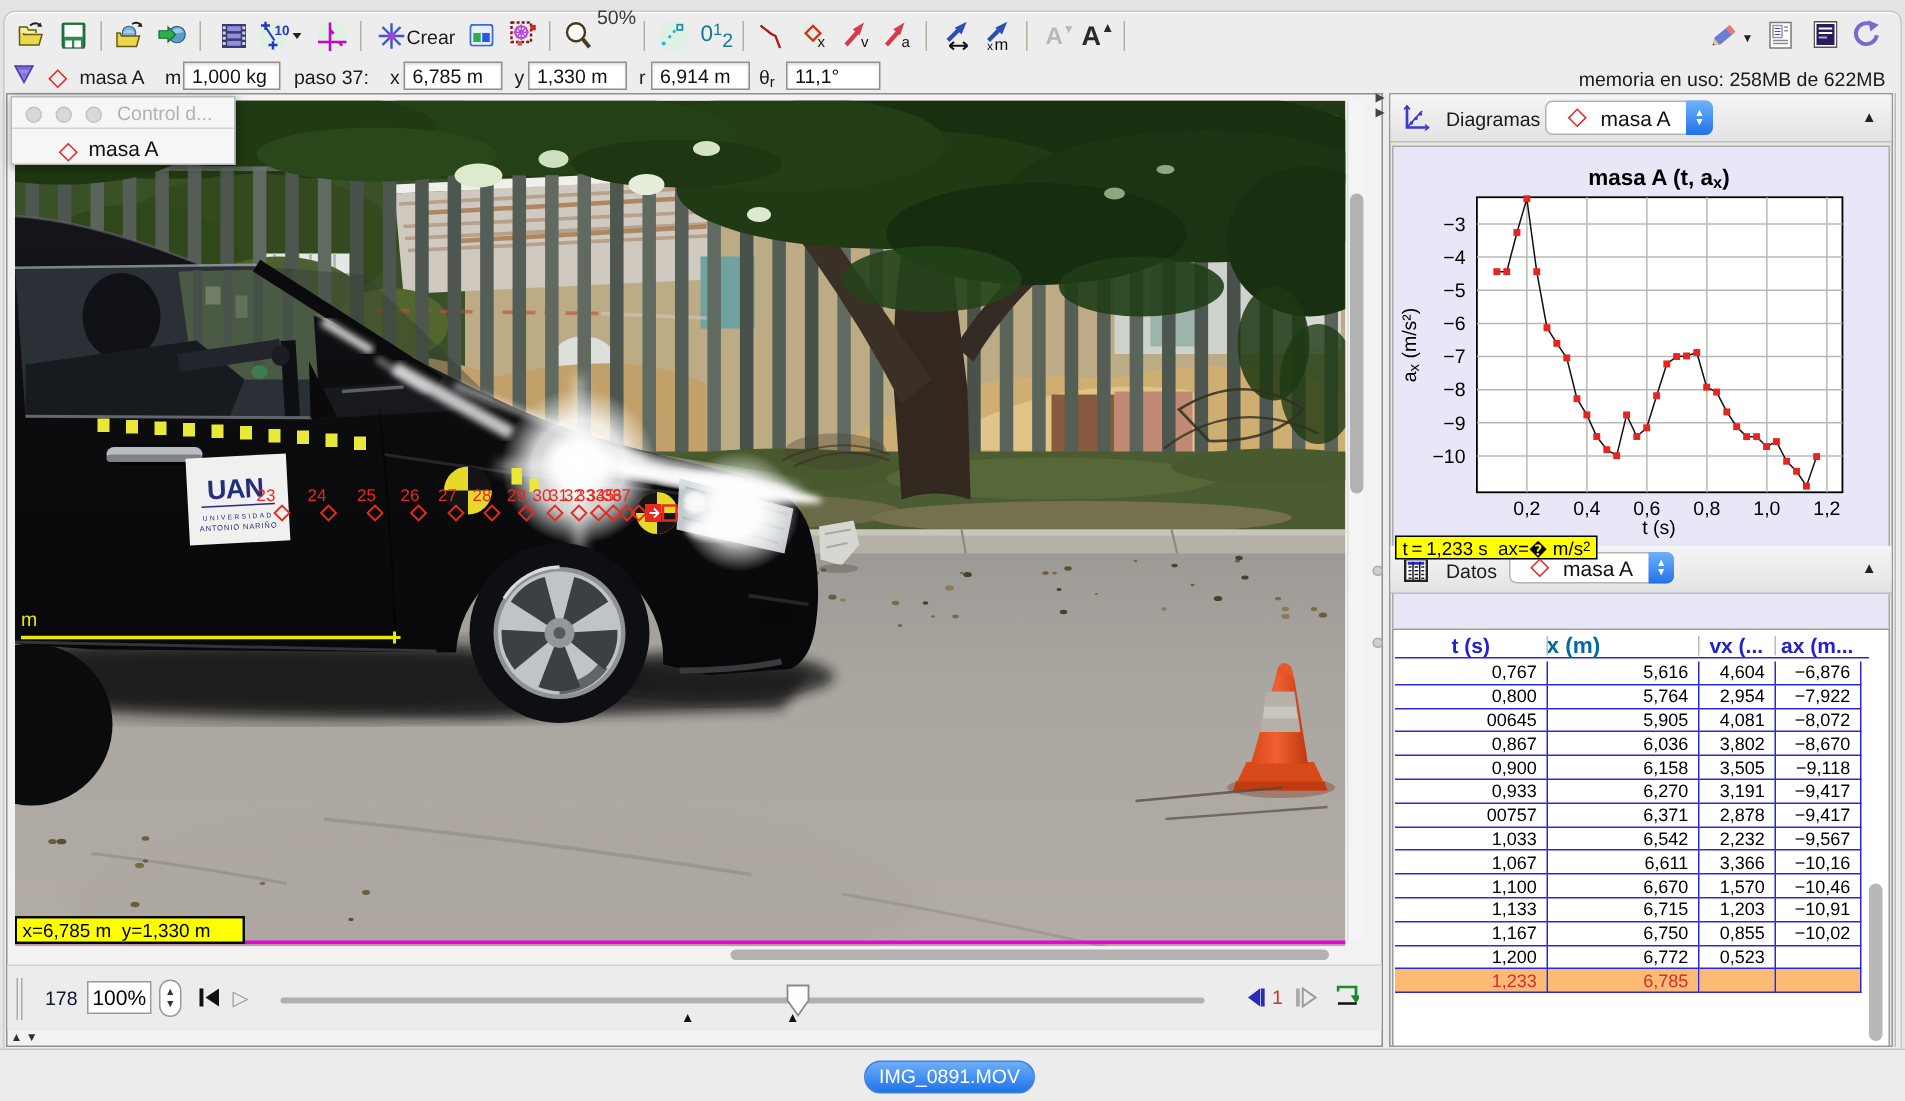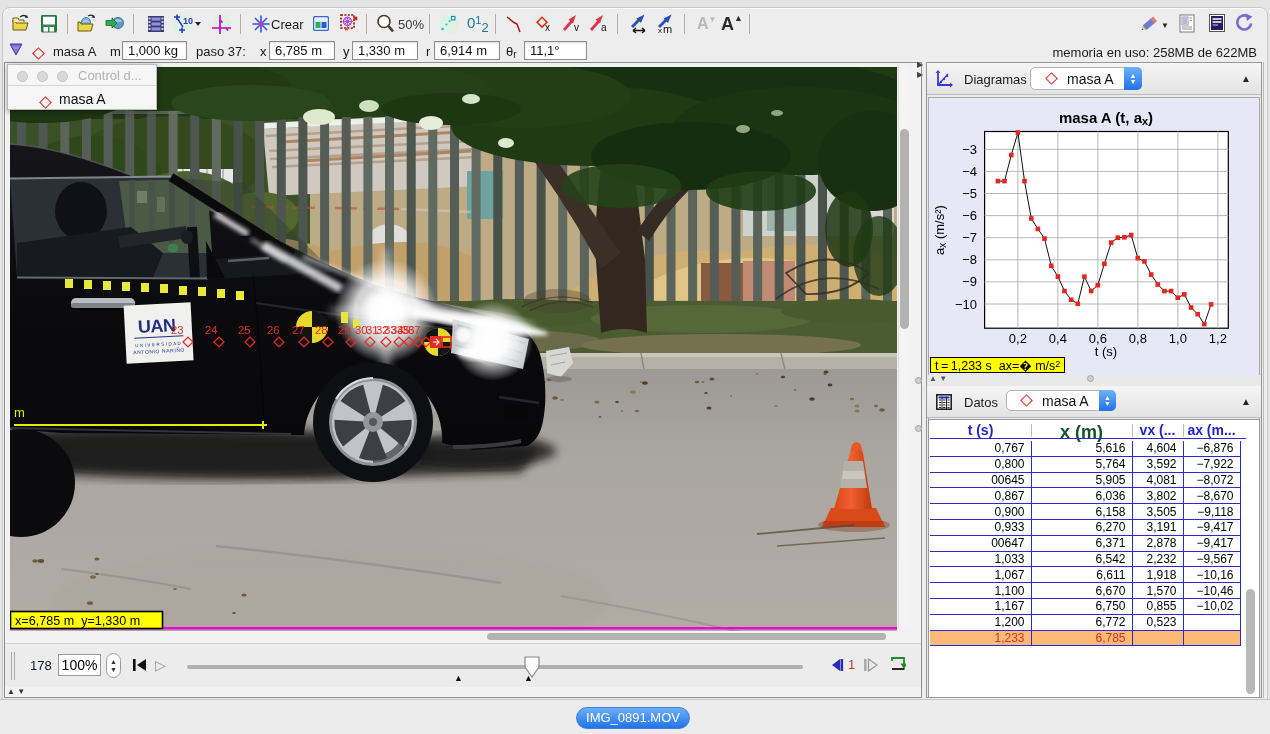--- a/index.html
+++ b/index.html
@@ -113,21 +113,21 @@
           <path d="M7.5 2.4 L7.5 12.6 M2.4 7.5 L12.6 7.5 M4 4 L11 11 M11 4 L4 11"></path>
         </g>
         <rect x="13.6" y="2.6" width="3.6" height="3.6" fill="#e02020"></rect>
         <rect x="5" y="13.4" width="3" height="3" fill="#e05050"></rect>
       </svg>
 <div class="sep1" style="left:366px"></div>
 <svg class="ic" style="left:376px" width="20" height="20" viewBox="0 0 20 20">
         <circle cx="8" cy="7.5" r="6" fill="#fff" stroke="#4a3a1e" stroke-width="1.6"></circle>
         <path d="M12.5 12 L17 17.5" stroke="#4a3a1e" stroke-width="2.6"></path>
       </svg>
-<div class="lbl" style="left:398px;top:17px;color:#3a3a3a">50%</div>
+<div class="lbl" style="left:398px;top:4px;color:#3a3a3a">50%</div>
 <div class="sep1" style="left:429px"></div>
 <svg class="ic" style="left:439px" width="20" height="20" viewBox="0 0 20 20">
         <circle cx="10" cy="10" r="10" fill="#ddf2e2"></circle>
         <circle cx="3.5" cy="15" r="1.3" fill="#28b8d8"></circle>
         <circle cx="7.5" cy="10.5" r="1.1" fill="#28b8d8"></circle>
         <circle cx="10.5" cy="7" r="1.1" fill="#28b8d8"></circle>
         <rect x="12.5" y="2.5" width="3.4" height="3.4" fill="#fff" stroke="#1890b0" stroke-width="1.2"></rect>
       </svg>
 <div class="abs" style="left:467px;top:14px;color:#1a7a9a;font-size:15px"><span>0</span><span style="font-size:11px;vertical-align:4px">1</span><span style="font-size:13px;vertical-align:-4px">2</span></div>
 <div class="sep1" style="left:495px"></div>
@@ -769,21 +769,21 @@
 </svg>
 </div>
 
 <div class="abs" style="left:930px;top:356.5px;height:16px;background:#ffff00;border:1.6px solid #000;font-size:12.5px;color:#000;padding:0 4px;line-height:13px;z-index:5">t = 1,233 s&nbsp; ax=� m/s<span style="font-size:9px;vertical-align:3px">2</span></div>
 
 <div class="abs" style="left:927px;top:375px;width:334px;height:11px;background:#e9e9e9">
 <span style="position:absolute;left:2px;top:-1px;font-size:8px;color:#555">▲ ▼</span>
 <span style="position:absolute;left:160px;top:0px;width:7px;height:7px;border-radius:4px;background:#cfcfcf;border:1px solid #a8a8a8"></span>
 </div>
 
-<div class="paneltb" style="left:927px;top:386px">
+<div class="paneltb" style="left:927px;top:364px">
 <svg class="abs" style="left:9px;top:8px" width="16" height="16" viewBox="0 0 16 16">
         <rect x="0.8" y="0.8" width="14.4" height="14.4" fill="#fff" stroke="#222" stroke-width="1.6"></rect>
         <rect x="2.5" y="2.5" width="11" height="2" fill="#2a2ae0"></rect>
         <path d="M6 2.5 L6 15 M10.5 2.5 L10.5 15" stroke="#222" stroke-width="1"></path>
         <path d="M3 6 L5 6 M3 8.5 L5 8.5 M3 11 L5 11 M3 13.5 L5 13.5 M7 6 L9.5 6 M7 8.5 L9.5 8.5 M7 11 L9.5 11 M7 13.5 L9.5 13.5 M11.5 6 L13.5 6 M11.5 8.5 L13.5 8.5 M11.5 11 L13.5 11 M11.5 13.5 L13.5 13.5" stroke="#222" stroke-width="1"></path>
       </svg>
 <div class="abs" style="left:37px;top:9px;font-size:13px;color:#1a1a1a">Datos</div>
 <div class="ddown" style="left:79px;top:4px;width:110px;height:21px">
 <span style="margin-left:15px" class="diam"></span>
         <span style="margin-left:11px;font-size:14px;color:#111">masa A</span>
@@ -791,21 +791,21 @@
           <span style="font-size:7px;line-height:6px">▲</span>
           <span style="font-size:7px;line-height:6px">▼</span>
         </div>
 </div>
 <div class="abs" style="right:10px;top:10px;font-size:10px;color:#222">▲</div>
 </div>
 
 <div class="abs" style="left:928px;top:419px;width:332px;height:279px;background:#fff;border:1px solid #999">
 <div class="abs" style="left:1px;top:1px;width:316px;height:18px;border-bottom:1.4px solid #2a2ad0">
 <div class="abs" style="left:0;width:101px;text-align:center;font-size:14px;font-weight:bold;color:#2222cc;top:1px">t (s)</div>
-<div class="abs" style="left:101px;width:101px;text-align:center;font-size:18px;font-weight:bold;color:#14532d;top:1px">x (m)</div>
+<div class="abs" style="left:101px;width:101px;font-size:15px;font-weight:bold;color:#0369a1;top:1px">x (m)</div>
 <div class="abs" style="left:202px;width:51px;text-align:center;font-size:14px;font-weight:bold;color:#2222cc;top:1px">vx (...</div>
 <div class="abs" style="left:253px;width:57px;text-align:center;font-size:14px;font-weight:bold;color:#2222cc;top:1px">ax (m...</div>
 <div class="abs" style="left:101px;top:3px;width:1px;height:13px;background:#bbb"></div>
 <div class="abs" style="left:202px;top:3px;width:1px;height:13px;background:#bbb"></div>
 <div class="abs" style="left:253px;top:3px;width:1px;height:13px;background:#bbb"></div>
 </div>
 <table class="dt" style="position:absolute;left:1px;top:20.5px;width:310px">
 <colgroup>
           <col style="width:101px">
           <col style="width:101px">
@@ -815,21 +815,21 @@
 <tbody>
           <tr>
             <td>0,767</td>
             <td>5,616</td>
             <td>4,604</td>
             <td>−6,876</td>
           </tr>
 <tr>
             <td>0,800</td>
             <td>5,764</td>
-            <td>3,592</td>
+            <td>2,954</td>
             <td>−7,922</td>
           </tr>
 <tr>
             <td>00645</td>
             <td>5,905</td>
             <td>4,081</td>
             <td>−8,072</td>
           </tr>
 <tr>
             <td>0,867</td>
@@ -843,42 +843,48 @@
             <td>3,505</td>
             <td>−9,118</td>
           </tr>
 <tr>
             <td>0,933</td>
             <td>6,270</td>
             <td>3,191</td>
             <td>−9,417</td>
           </tr>
 <tr>
-            <td>00647</td>
+            <td>00757</td>
             <td>6,371</td>
             <td>2,878</td>
             <td>−9,417</td>
           </tr>
 <tr>
             <td>1,033</td>
             <td>6,542</td>
             <td>2,232</td>
             <td>−9,567</td>
           </tr>
 <tr>
             <td>1,067</td>
             <td>6,611</td>
-            <td>1,918</td>
+            <td>3,366</td>
             <td>−10,16</td>
           </tr>
 <tr>
             <td>1,100</td>
             <td>6,670</td>
             <td>1,570</td>
             <td>−10,46</td>
+          </tr>
+<tr>
+            <td>1,133</td>
+            <td>6,715</td>
+            <td>1,203</td>
+            <td>−10,91</td>
           </tr>
 <tr>
             <td>1,167</td>
             <td>6,750</td>
             <td>0,855</td>
             <td>−10,02</td>
           </tr>
 <tr>
             <td>1,200</td>
             <td>6,772</td>

